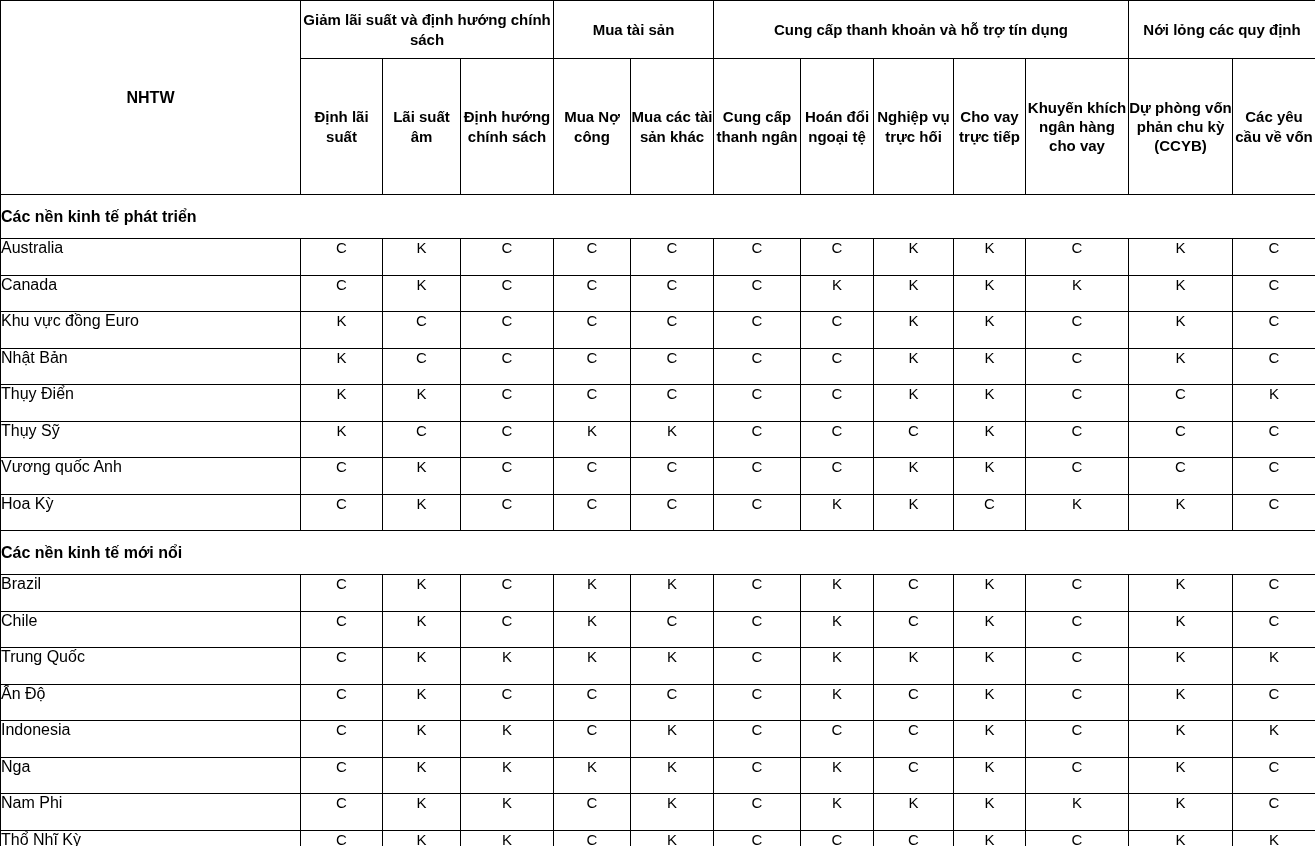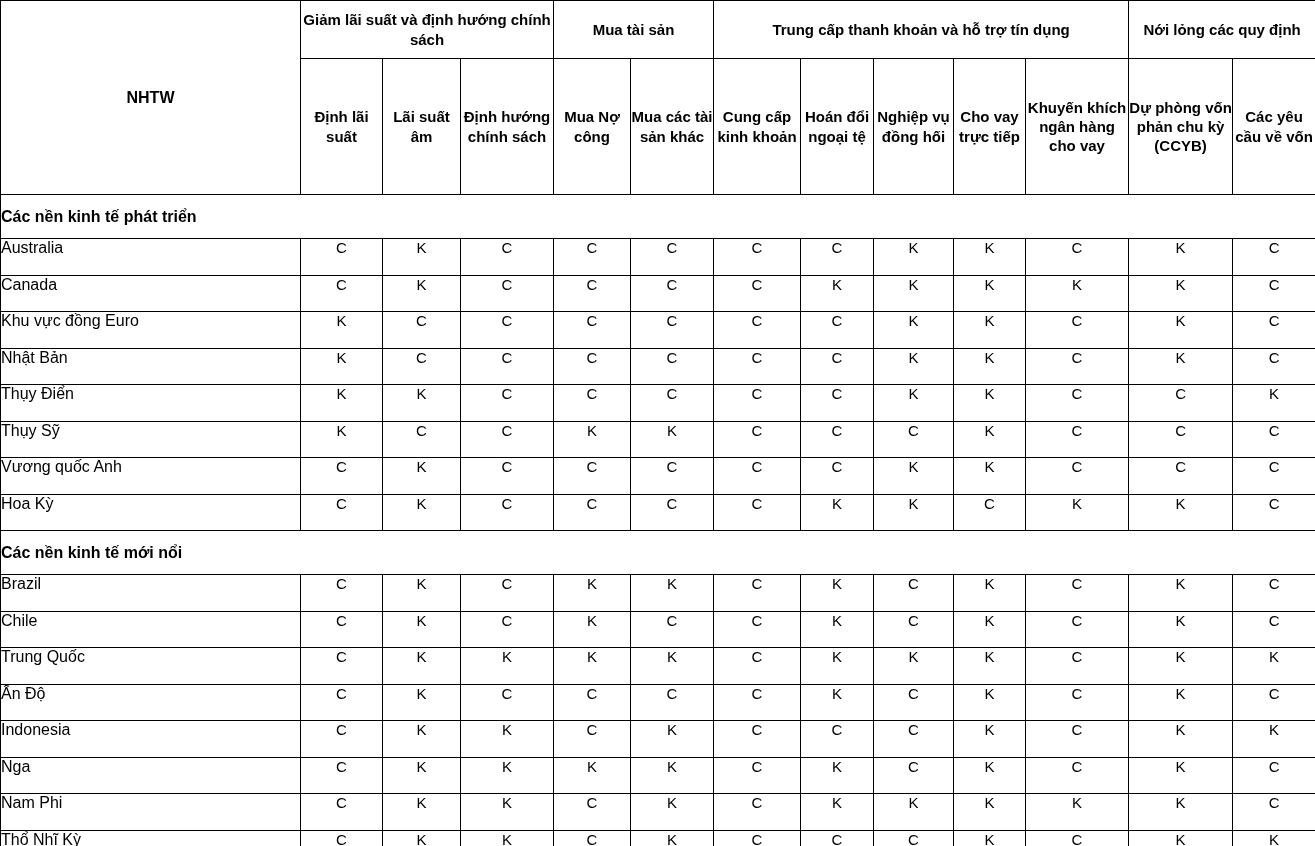--- a/index.html
+++ b/index.html
@@ -86,32 +86,32 @@
         <col style="width:72px">
         <col style="width:103px">
       <col style="width:104px">
         <col style="width:83px">
     </colgroup>
     <thead>
       <tr class="group-row">
         <th class="corner" rowspan="2">NHTW</th>
         <th class="hdr" colspan="3">Giảm lãi suất và định hướng chính sách</th>
         <th class="hdr" colspan="2">Mua tài sản</th>
-        <th class="hdr" colspan="5">Trung cấp thanh khoản và hỗ trợ tín dụng</th>
+        <th class="hdr" colspan="5">Cung cấp thanh khoản và hỗ trợ tín dụng</th>
         <th class="hdr" colspan="2">Nới lỏng các quy định</th>
       </tr>
       <tr class="sub-row">
         <th class="hdr">Định lãi suất</th>
         <th class="hdr">Lãi suất âm</th>
         <th class="hdr">Định hướng chính sách</th>
         <th class="hdr">Mua Nợ công</th>
         <th class="hdr">Mua các tài sản khác</th>
-        <th class="hdr">Cung cấp kinh khoản</th>
+        <th class="hdr">Cung cấp thanh ngân</th>
         <th class="hdr">Hoán đổi ngoại tệ</th>
-        <th class="hdr">Nghiệp vụ đồng hối</th>
+        <th class="hdr">Nghiệp vụ trực hối</th>
         <th class="hdr">Cho vay trực tiếp</th>
         <th class="hdr">Khuyến khích ngân hàng cho vay</th>
         <th class="hdr">Dự phòng vốn phản chu kỳ (CCYB)</th>
         <th class="hdr">Các yêu cầu về vốn</th>
       </tr>
     </thead>
     <tbody id="matrix-body">
     <tr class="section-row">
           <td class="section" colspan="13">Các nền kinh tế phát triển</td>
         </tr>

